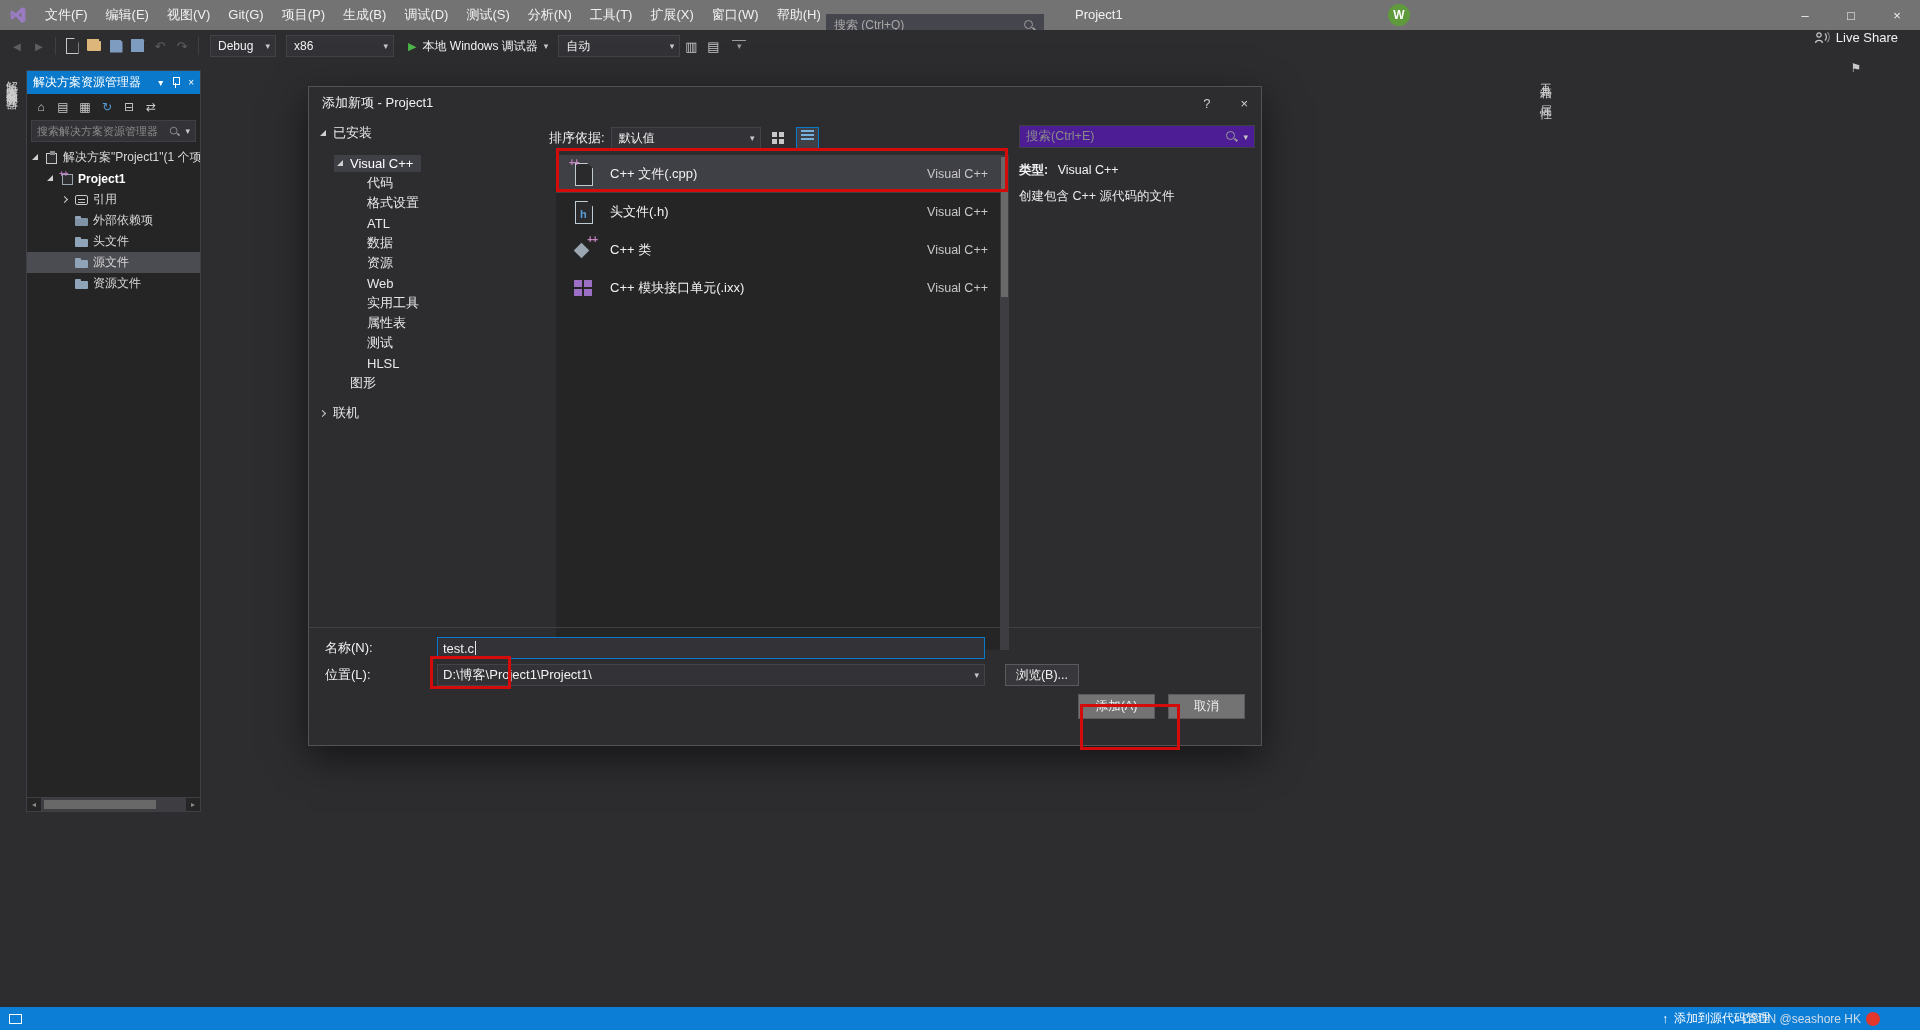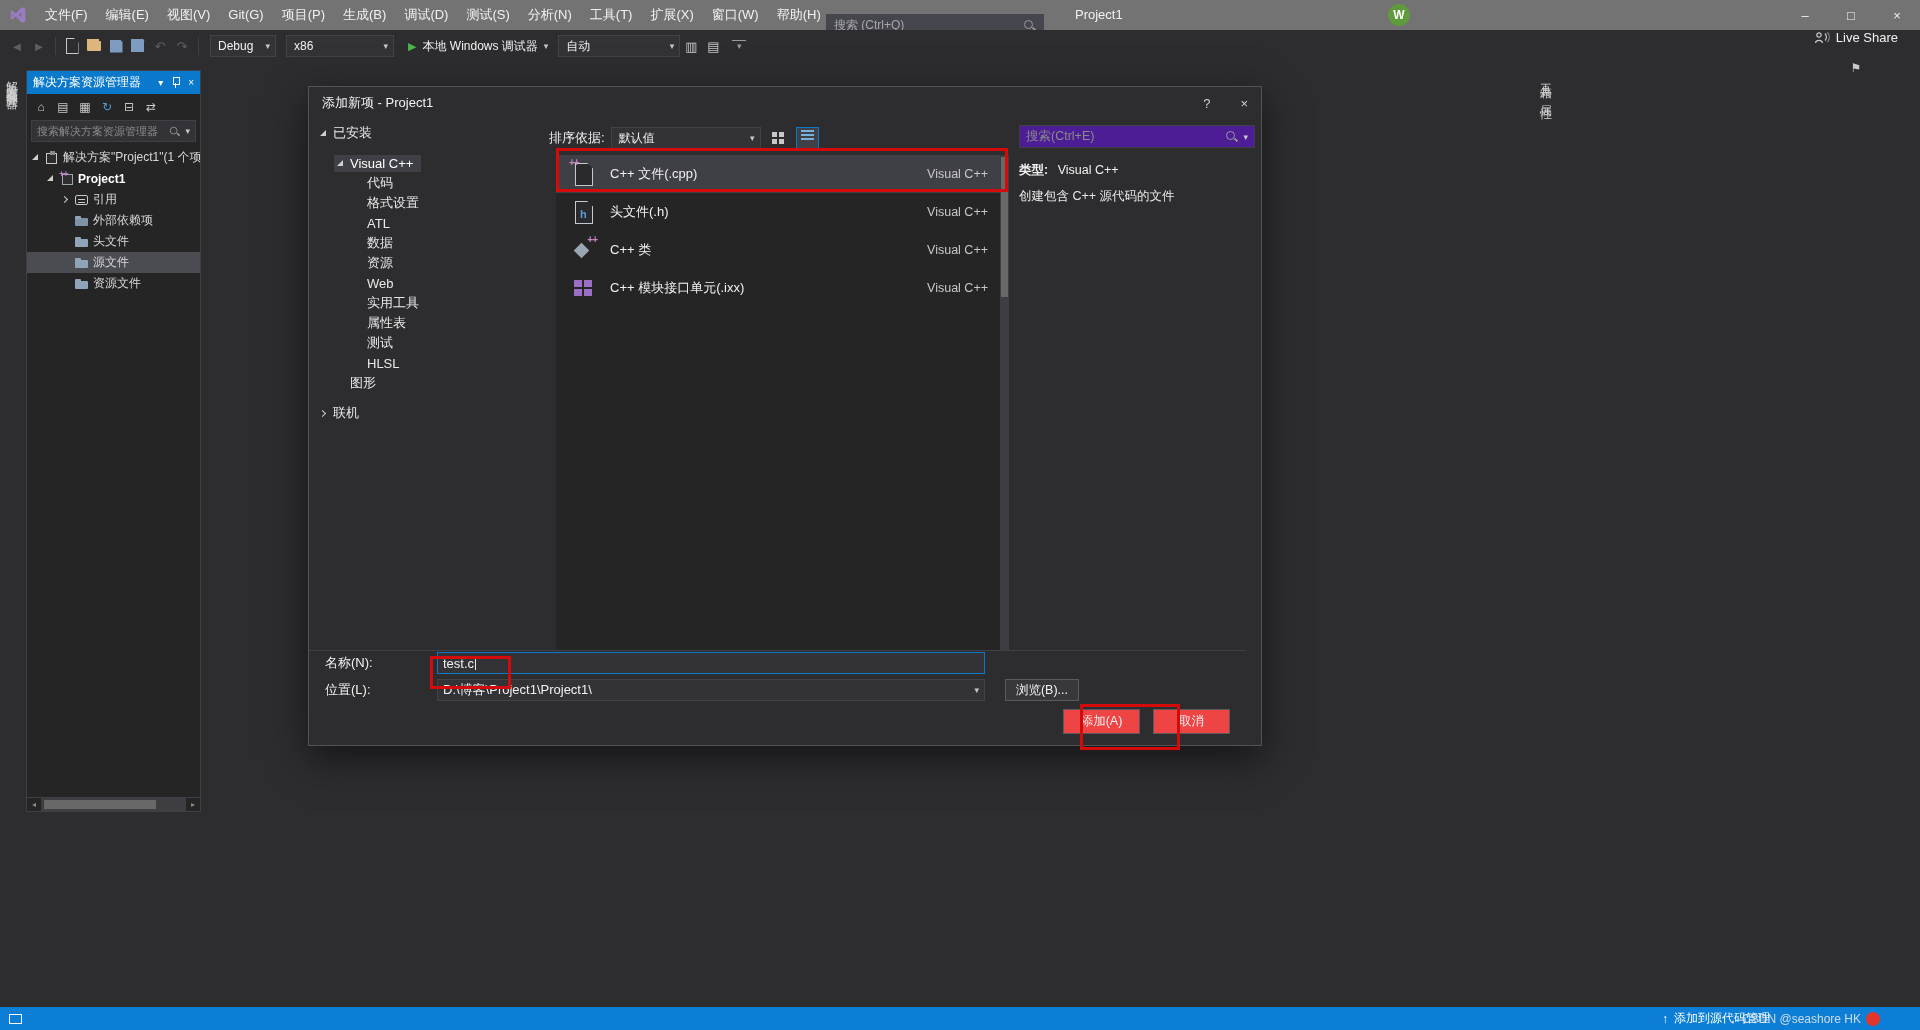--- a/index.html
+++ b/index.html
@@ -116,30 +116,30 @@
   .icon-header-file::after { content:"h"; position:absolute; left:10px; top:9px; color:#569cd6; font-size:11px; font-weight:bold; }
   .icon-cpp-class::before { content:""; position:absolute; left:6px; top:8px; width:11px; height:11px; background:#9aa7b2; transform:rotate(45deg); }
   .icon-cpp-class::after { content:"++"; position:absolute; right:-1px; top:-3px; color:#c586c0; font-weight:bold; font-size:10px; letter-spacing:-1px; }
   .icon-cpp-module::before { content:""; position:absolute; left:4px; top:5px; width:18px; height:16px; background-color:#9a6fc4; background-image:linear-gradient(90deg,transparent 0 44%,#252526 44% 56%,transparent 56% 100%),linear-gradient(transparent 0 44%,#252526 44% 56%,transparent 56% 100%); }
   .dlg-right { position:absolute; left:700px; top:0; width:254px; bottom:95px; padding:6px 8px 0 10px; }
   .dlg-search { height:23px; background:#4c1d95; border:1px solid #3f3f46; display:flex; align-items:center; gap:5px; padding:0 6px; color:#8a8a8a; font-size:12.5px; }
   .dlg-search .grow { flex:1; }
   .info-type { margin-top:14px; font-size:12.5px; color:#f1f1f1; }
   .info-type .b { font-weight:bold; margin-right:6px; }
   .info-desc { margin-top:9px; font-size:12.5px; color:#e8e8e8; }
-  .dlg-form { position:absolute; left:0; right:15px; bottom:0; height:95px; border-top:1px solid #3f3f46; padding:0 14px 0 16px; }
+  .dlg-form { position:absolute; left:0; right:0; bottom:0; height:118px; border-top:1px solid #3f3f46; padding:8px 14px 0 16px; }
   .form-row { display:flex; align-items:center; height:24px; margin-bottom:3px; }
   .form-label { width:112px; font-size:13px; color:#f1f1f1; }
   .name-box { width:548px; height:22px; background:#333337; border:1px solid #0a79cc; display:flex; align-items:center; padding:0 5px; font-size:13px; color:#f1f1f1; }
   .caret-bar { width:1px; height:14px; background:#e8e8e8; margin-left:1px; }
   .loc-combo { width:548px; height:22px; background:#333337; border:1px solid #434346; display:flex; align-items:center; padding:0 5px; font-size:13px; color:#f1f1f1; }
   .loc-combo .caret-down { margin-left:auto; }
   .browse-btn { margin-left:20px; width:74px; height:22px; background:#38383c; border:1px solid #5a5a5e; font-size:12.5px; display:flex; align-items:center; justify-content:center; color:#f1f1f1; }
   .btn-row { display:flex; justify-content:flex-end; gap:13px; margin-top:7px; padding-right:2px; }
-  .dlg-btn { width:77px; height:25px; background:#ef4444; border:1px solid #5a5a5e; display:flex; align-items:center; justify-content:center; font-size:12.5px; color:#f1f1f1; }
+  .dlg-btn { width:77px; height:25px; background:#737373; border:1px solid #5a5a5e; display:flex; align-items:center; justify-content:center; font-size:12.5px; color:#f1f1f1; }
   
   .annotation { position:absolute; border:3px solid #d40b0b; z-index:50; pointer-events:none; }
   #ann-template { left:556px; top:148px; width:452px; height:44px; }
   #ann-name { left:430px; top:656px; width:81px; height:33px; }
   #ann-add { left:1080px; top:704px; width:100px; height:46px; }
   
   .statusbar { position:absolute; left:0; bottom:0; right:0; height:23px; background:#0c7ed6; display:flex; align-items:center; color:#fff; font-size:12px; z-index:6; }
   .sb-left-icon { margin-left:9px; width:13px; height:10px; border:1px solid #fff; }
   .sb-action { position:absolute; right:150px; display:flex; align-items:center; gap:6px; white-space:nowrap; }
   .sb-watermark { position:absolute; right:40px; display:flex; align-items:center; gap:5px; color:rgba(235,235,235,.85); font-size:12px; white-space:nowrap; }

